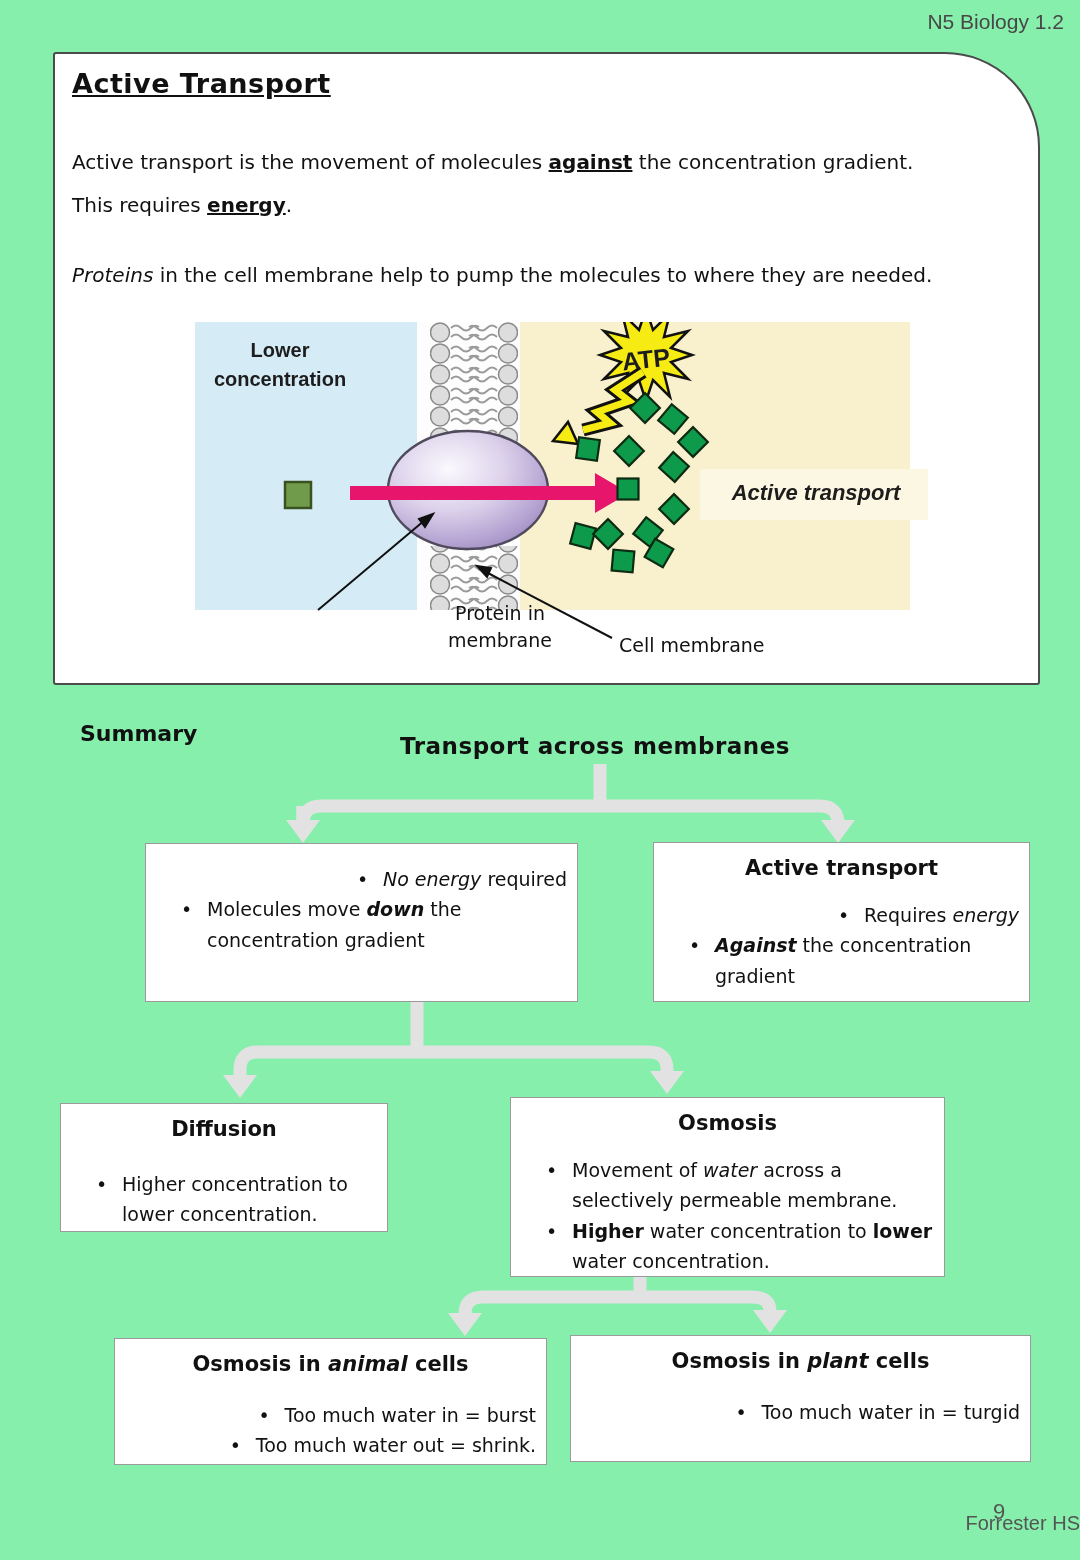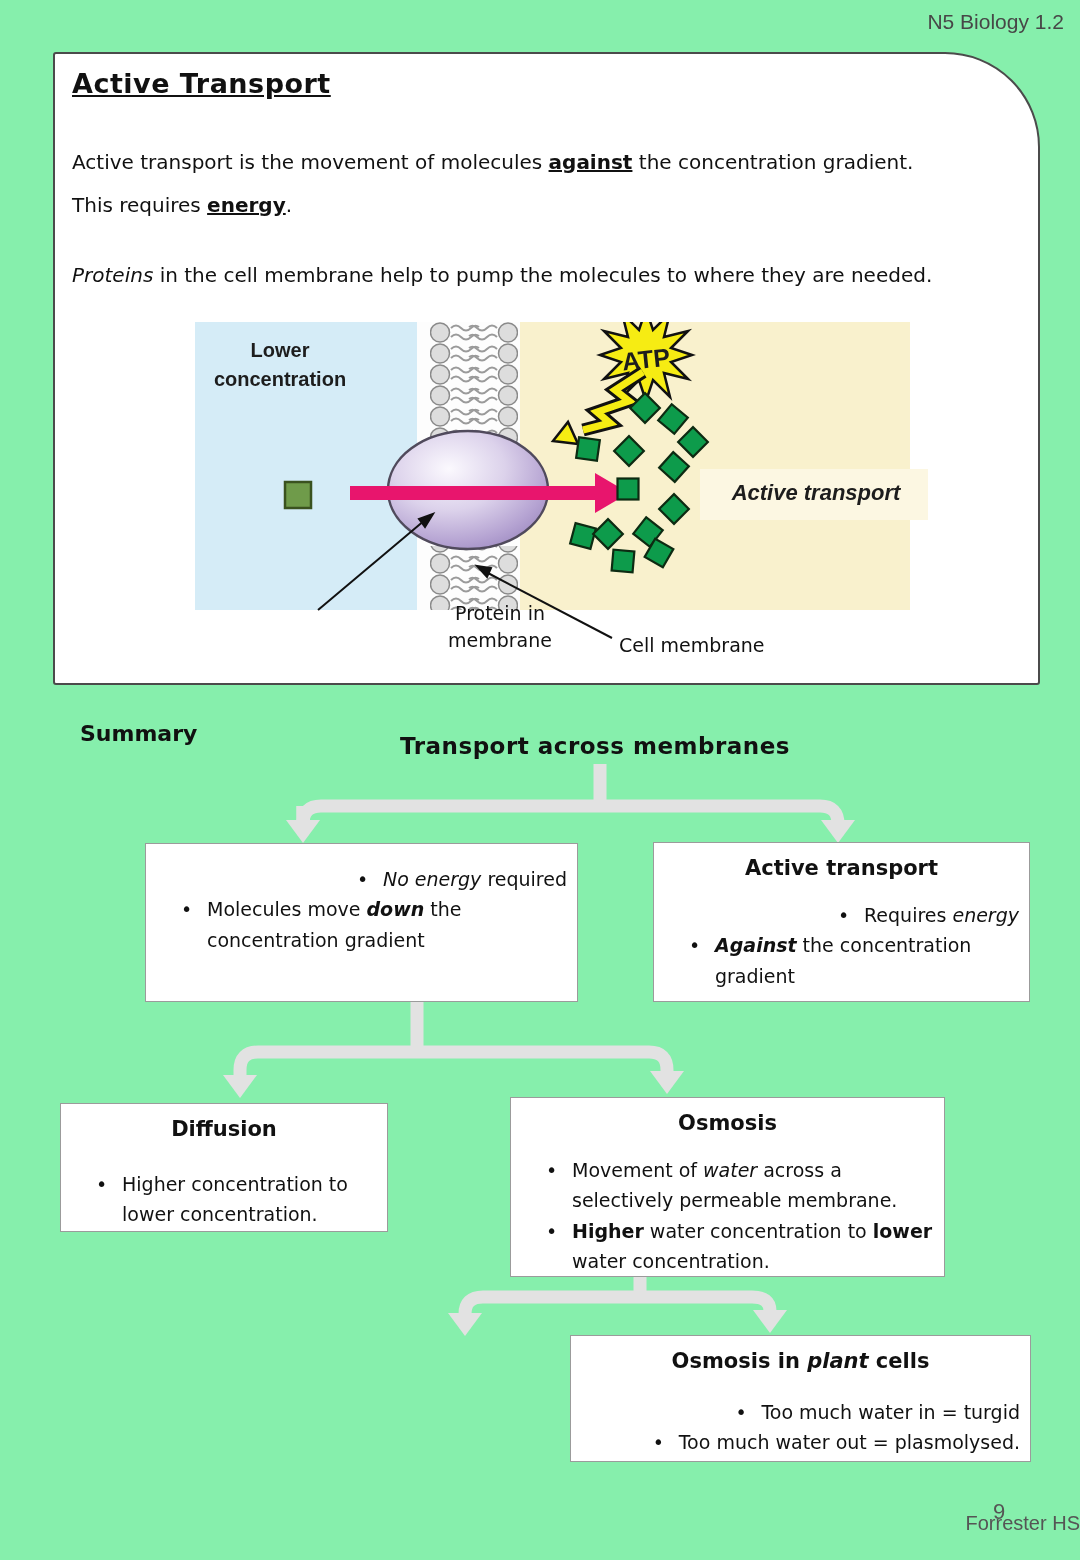--- a/index.html
+++ b/index.html
@@ -205,29 +205,37 @@
     <div class="bullets">
       <div class="bullet">
           <span><span>Movement of </span><span style="font-style: italic;">water</span><span> across a selectively permeable membrane.</span></span>
         </div>
       <div class="bullet">
           <span><span style="font-weight: bold;">Higher</span><span> water concentration to </span><span style="font-weight: bold;">lower</span><span> water concentration.</span></span>
         </div>
     </div>
   </div>
 
+  <div class="fbox box-animal">
+    <div class="btitle"><span><span>Osmosis in </span><span style="font-weight: bold; font-style: italic;">animal</span><span> cells</span></span></div>
+    <div class="bullets">
+      <div class="bullet">
+          <span><span>Too much water in = burst</span></span>
+        </div>
+      <div class="bullet">
+          <span><span>Too much water out = shrink.</span></span>
+        </div>
+    </div>
+  </div>
 
   <div class="fbox box-plant">
     <div class="btitle"><span><span>Osmosis in </span><span style="font-weight: bold; font-style: italic;">plant</span><span> cells</span></span></div>
     <div class="bullets">
       <div class="bullet">
           <span><span>Too much water in = turgid</span></span>
         </div>
-      <div class="bullet">
-          <span><span>Too much water out = plasmolysed.</span></span>
-        </div>
     </div>
   </div>
 
   <div class="abs school">Forrester HS</div>
   <div class="abs pageno">9</div>
 
 </div>
 
 </body></html>

